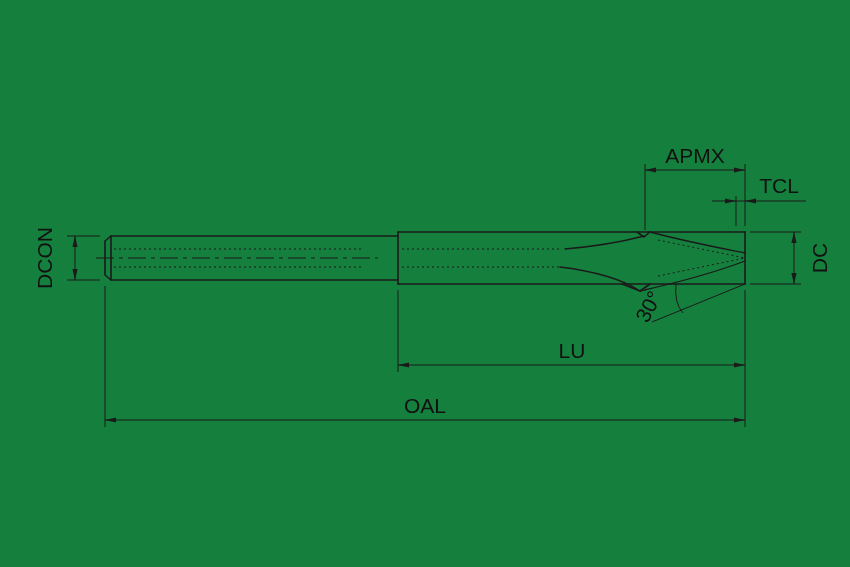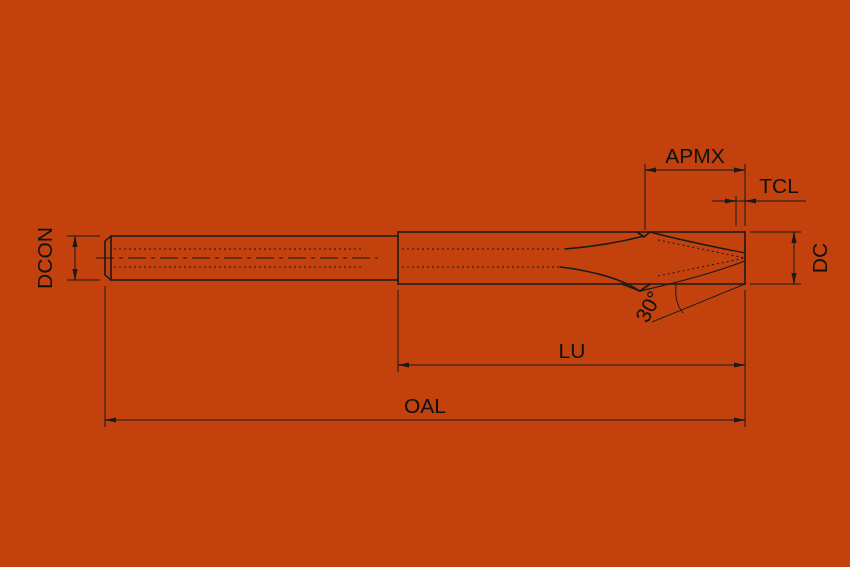--- a/index.html
+++ b/index.html
@@ -1,20 +1,20 @@
 <!DOCTYPE html>
 <html><head>
 <meta charset="utf-8">
 <title>Diagram</title>
 <style>
   html,body{margin:0;padding:0;background:#ffffff;}
   .canvas{
     position:relative;
     width:850px;height:567px;
-    background:#c2410c;
+    background:#15803d;
     overflow:hidden;
   }
   svg{display:block;}
   .dim-text{
     font-family:"Liberation Sans", sans-serif;
     font-size:21px;
     fill:#111111;
   }
   .outline{stroke:#1a1a1a;stroke-width:1.6;fill:none;stroke-linejoin:round;stroke-linecap:round;}
   .flute{stroke:#1a1a1a;stroke-width:1.3;fill:none;stroke-linecap:round;}

